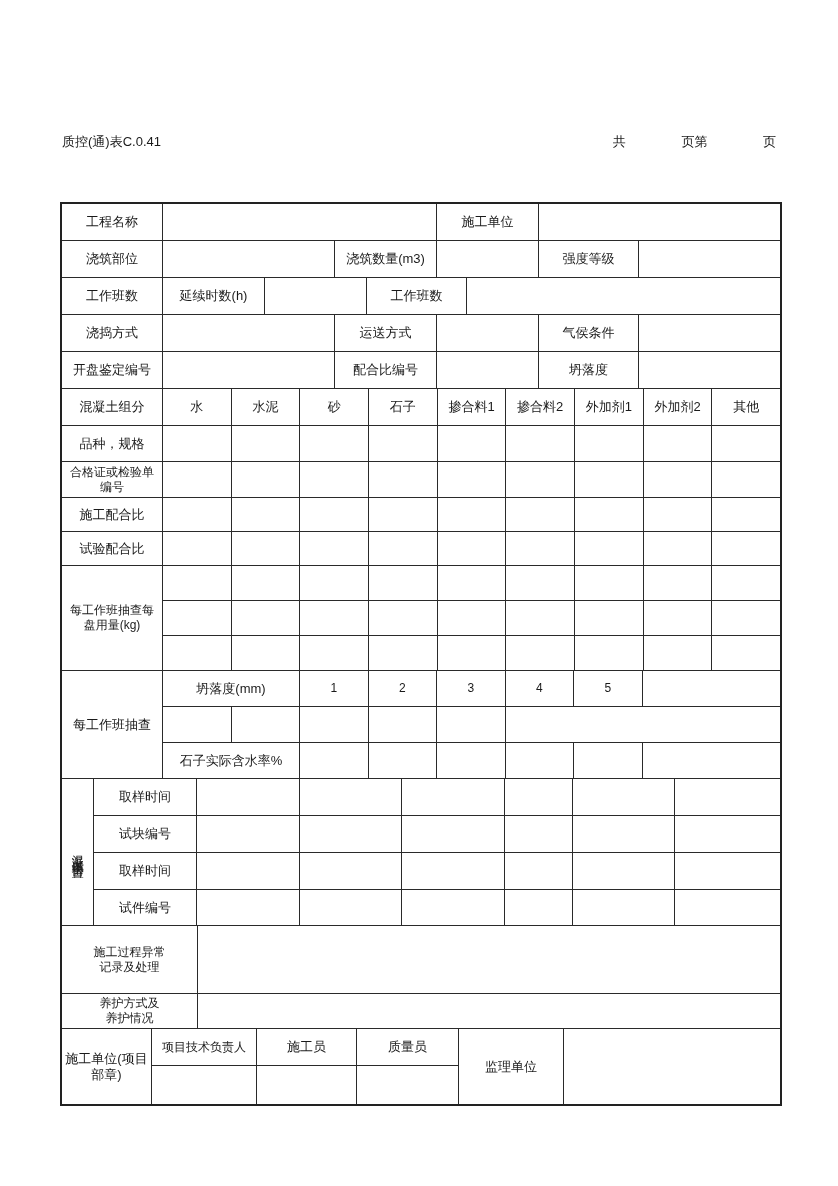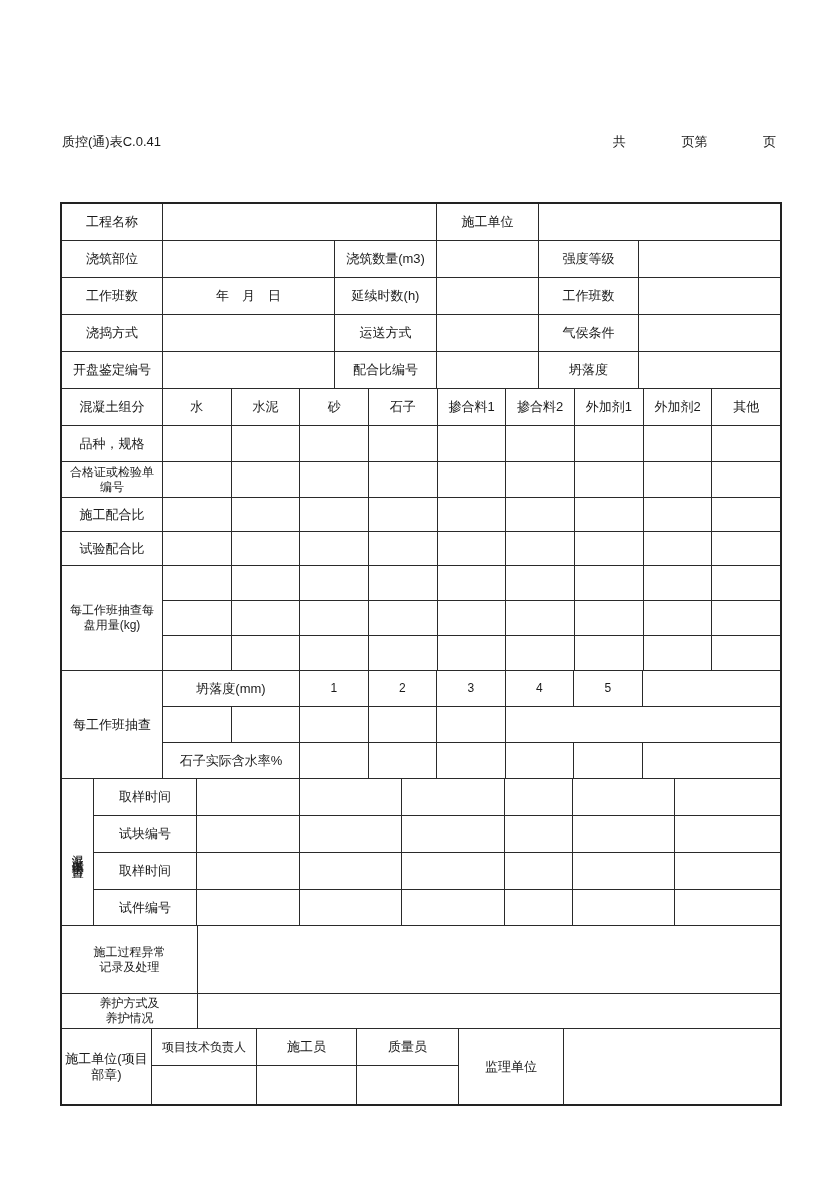--- a/index.html
+++ b/index.html
@@ -68,21 +68,20 @@
     <div class="row" style="height:37px">
       <div class="c" style="width:101px">浇筑部位</div>
       <div class="c" style="width:172px"></div>
       <div class="c" style="width:102px">浇筑数量(m3)</div>
       <div class="c" style="width:102px"></div>
       <div class="c" style="width:100px">强度等级</div>
       <div class="c last" style="flex:1"></div>
     </div>
     <div class="row" style="height:37px">
       <div class="c" style="width:101px">工作班数</div>
-      <div class="c" style="width:172px">年　月　日</div>
       <div class="c" style="width:102px">延续时数(h)</div>
       <div class="c" style="width:102px"></div>
       <div class="c" style="width:100px">工作班数</div>
       <div class="c last" style="flex:1"></div>
     </div>
     <div class="row" style="height:37px">
       <div class="c" style="width:101px">浇捣方式</div>
       <div class="c" style="width:172px"></div>
       <div class="c" style="width:102px">运送方式</div>
       <div class="c" style="width:102px"></div>

